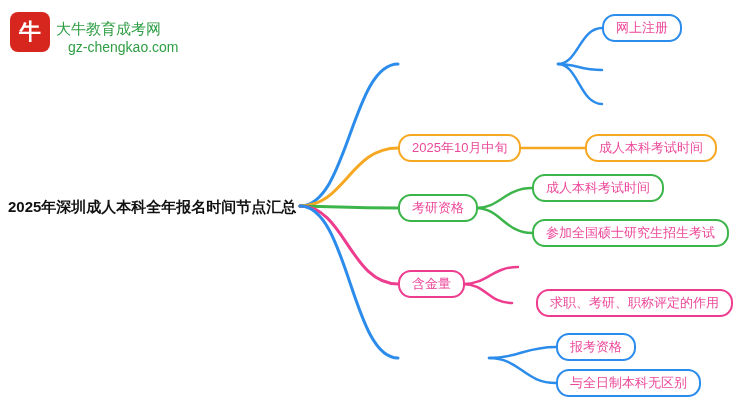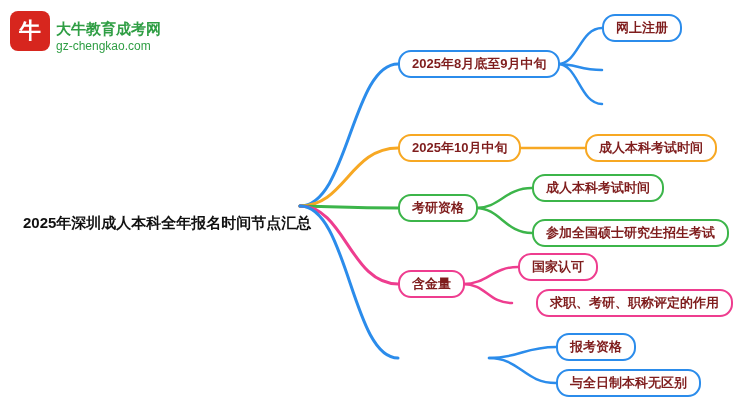--- a/index.html
+++ b/index.html
@@ -23,39 +23,37 @@
   }
   .logo-badge {
     width: 40px; height: 40px;
     background: #d7261e;
     border-radius: 8px;
     color: #ffffff;
     display: flex; align-items: center; justify-content: center;
     font-size: 22px; font-weight: bold;
   }
   .logo-text { display: flex; flex-direction: column; line-height: 1.25; }
-  .brand-name { color: #2f9e44; font-size: 15px; font-weight: bold; margin-top: 12px; }
-  .brand-domain { color: #2f9e44; font-size: 12px; }
+  .brand-name { color: #2f9e44; font-size: 15px; font-weight: normal; margin-top: 12px; }
+  .brand-domain { color: #2f9e44; font-size: 14px; margin-left: 12px; }
   .root-topic {
-    position: absolute; left: 8px; top: 214px;
+    position: absolute; left: 8px; top: 198px;
     font-size: 15px; font-weight: 600; color: #111111;
     white-space: nowrap;
-    margin-left: 15px;
   }
   .node {
     position: absolute;
     background: #ffffff;
     border: 2px solid #999;
     border-radius: 13px;
     padding: 3px 12px;
     font-size: 13px; line-height: 18px;
-    color: #7f1d1d;
+    color: #ec4899;
     white-space: nowrap;
     box-sizing: border-box;
-    font-weight: bold;
   }
   .c-blue   { border-color: #2b8ceb; }
   .c-orange { border-color: #f7a823; }
   .c-green  { border-color: #3cb54a; }
   .c-pink   { border-color: #ee3d8f; }
 </style>
 </head>
 <body>
 
 <div class="canvas">
@@ -89,30 +87,28 @@
       <span>牛</span>
     </div>
     <div class="logo-text">
       <span class="brand-name">大牛教育成考网</span>
       <span class="brand-domain">gz-chengkao.com</span>
     </div>
   </div>
 
   <div class="root-topic">2025年深圳成人本科全年报名时间节点汇总</div>
 
-  <div class="node c-blue" style="left:398px; top:50px;">2025年8月底至9月中旬</div>
   <div class="node c-blue" style="left:602px; top:14px;">网上注册</div>
 
   <div class="node c-orange" style="left:398px; top:134px;">2025年10月中旬</div>
   <div class="node c-orange" style="left:585px; top:134px;text-align:center;">成人本科考试时间</div>
 
   <div class="node c-green" style="left:398px; top:194px;">考研资格</div>
   <div class="node c-green" style="left:532px; top:174px;">成人本科考试时间</div>
   <div class="node c-green" style="left:532px; top:219px;text-align:center;">参加全国硕士研究生招生考试</div>
 
   <div class="node c-pink" style="left:398px; top:270px;">含金量</div>
-  <div class="node c-pink" style="left:518px; top:253px;">国家认可</div>
   <div class="node c-pink" style="left:536px; top:289px;">求职、考研、职称评定的作用</div>
 
   <div class="node c-blue" style="left:556px; top:369px;">与全日制本科无区别</div>
   <div class="node c-blue" style="left:556px; top:333px;">报考资格</div>
 
 </div>
 
 </body></html>

